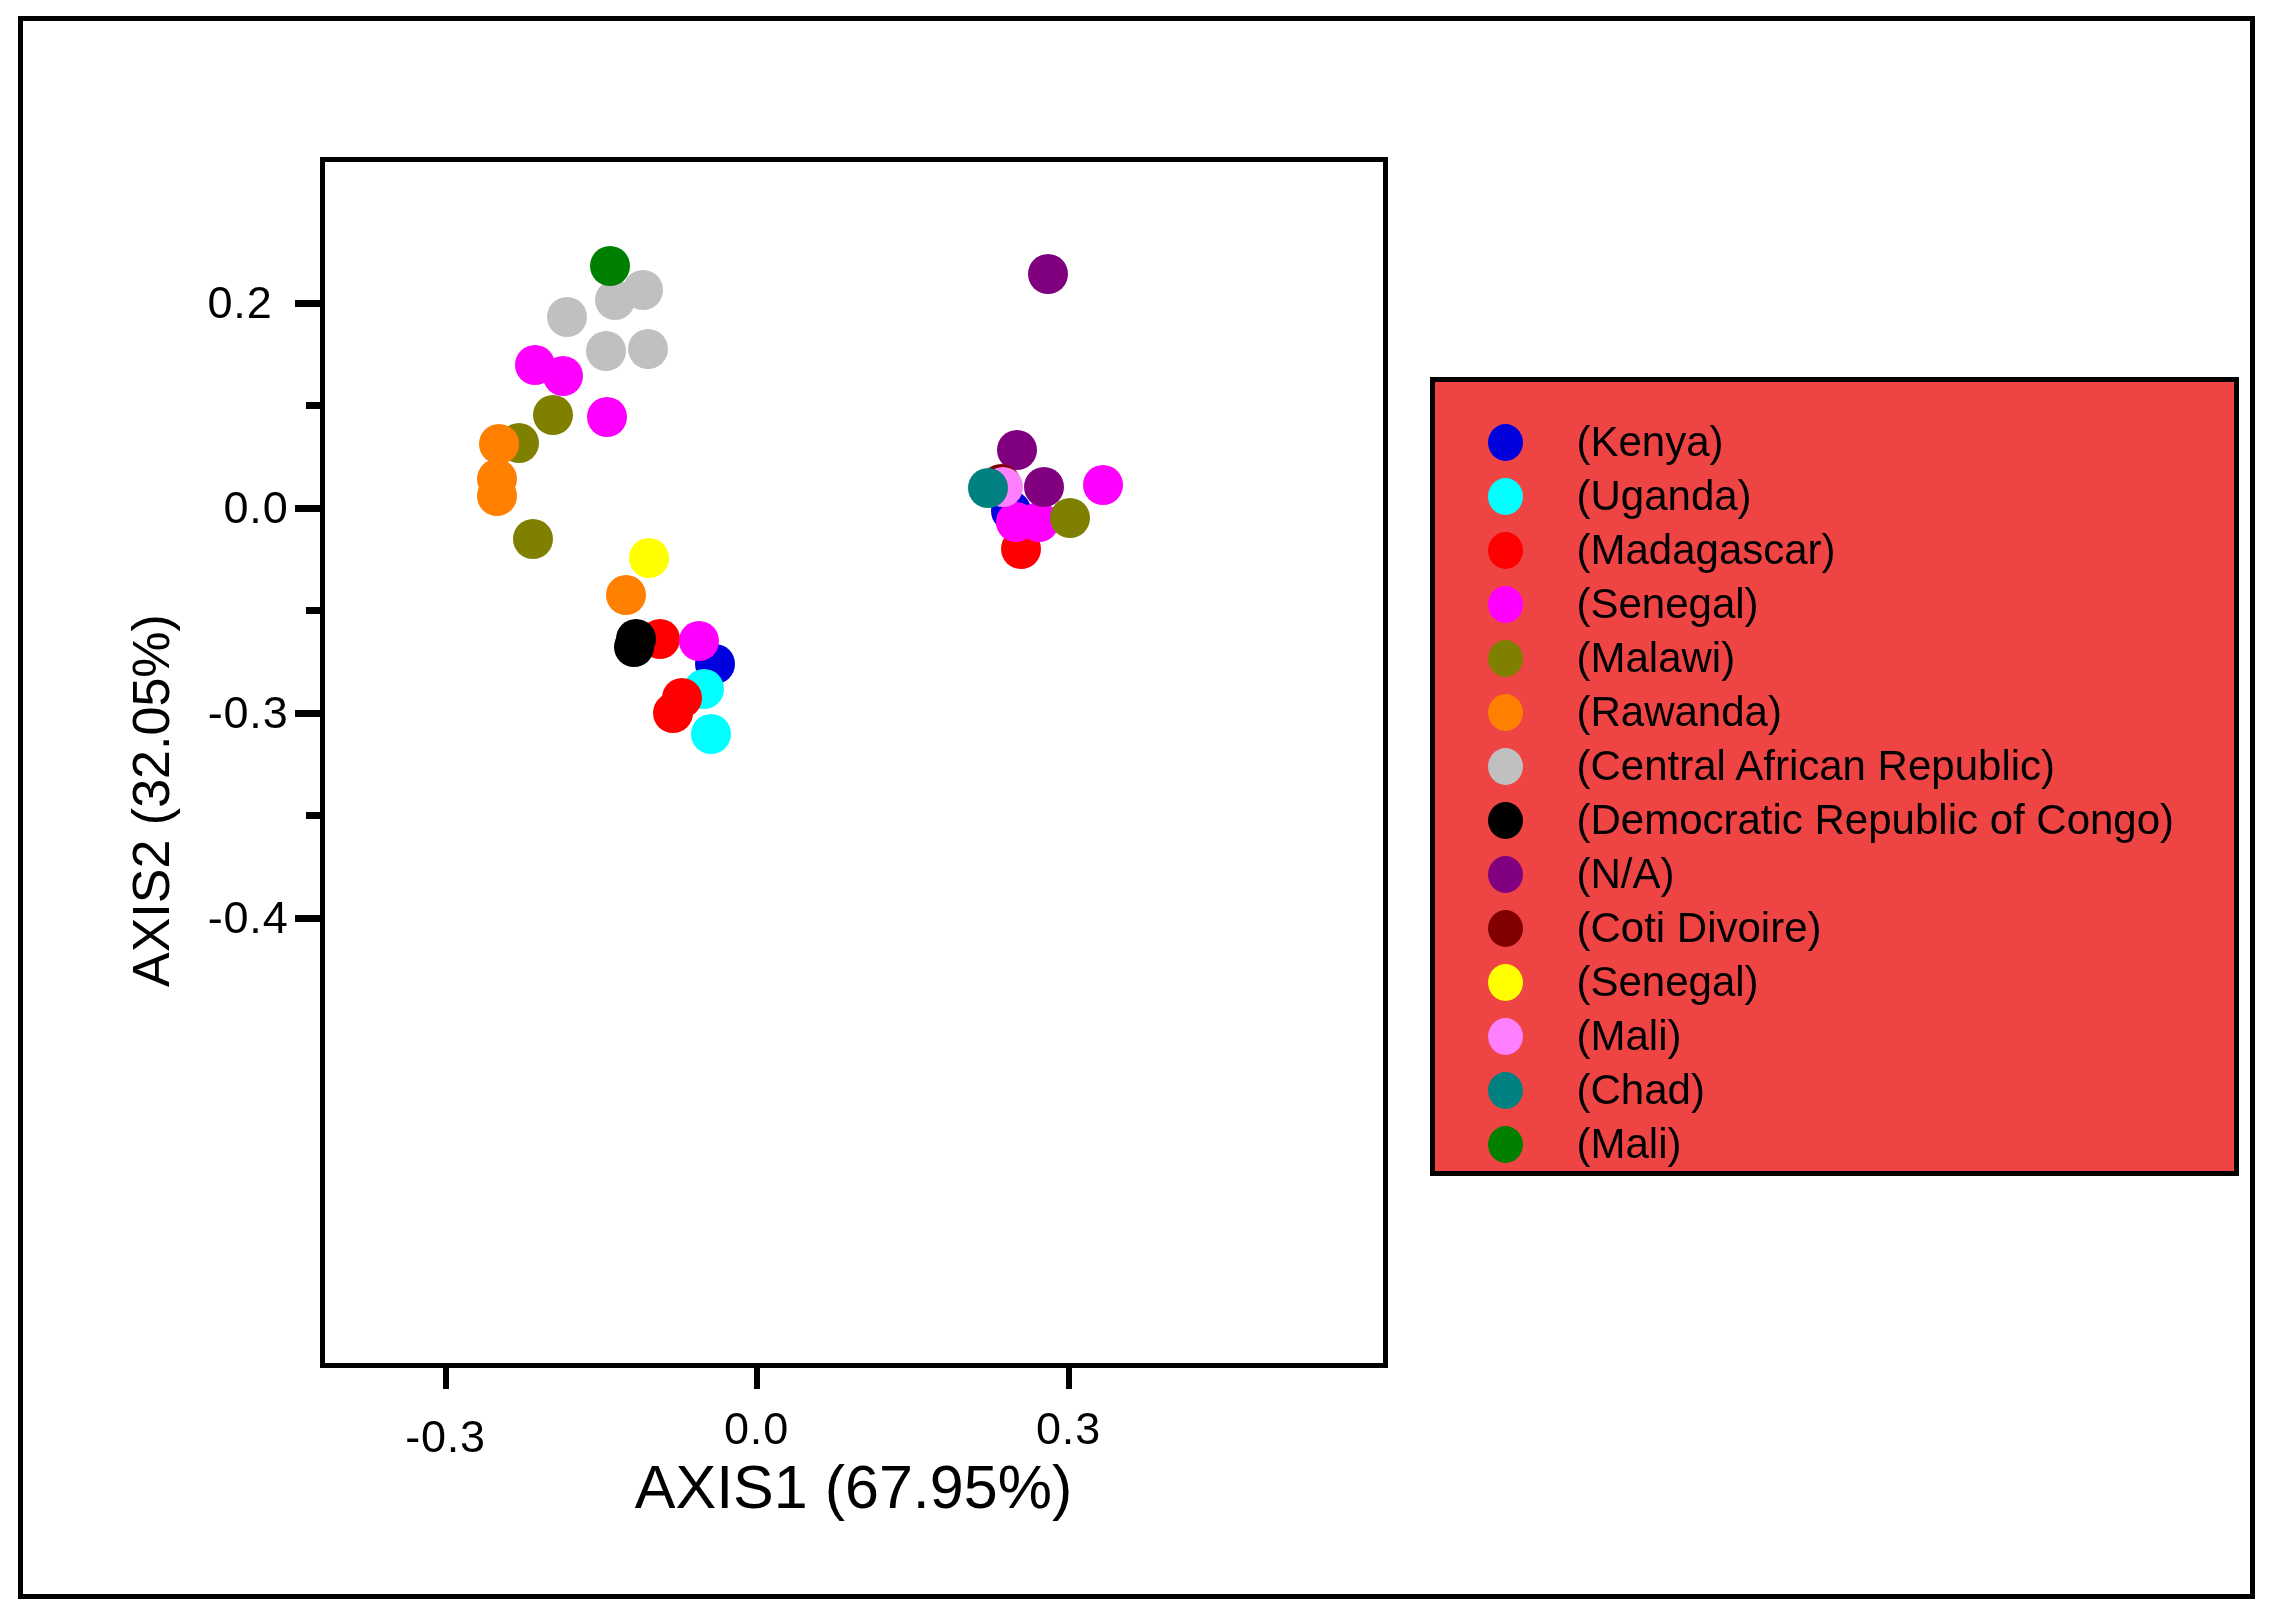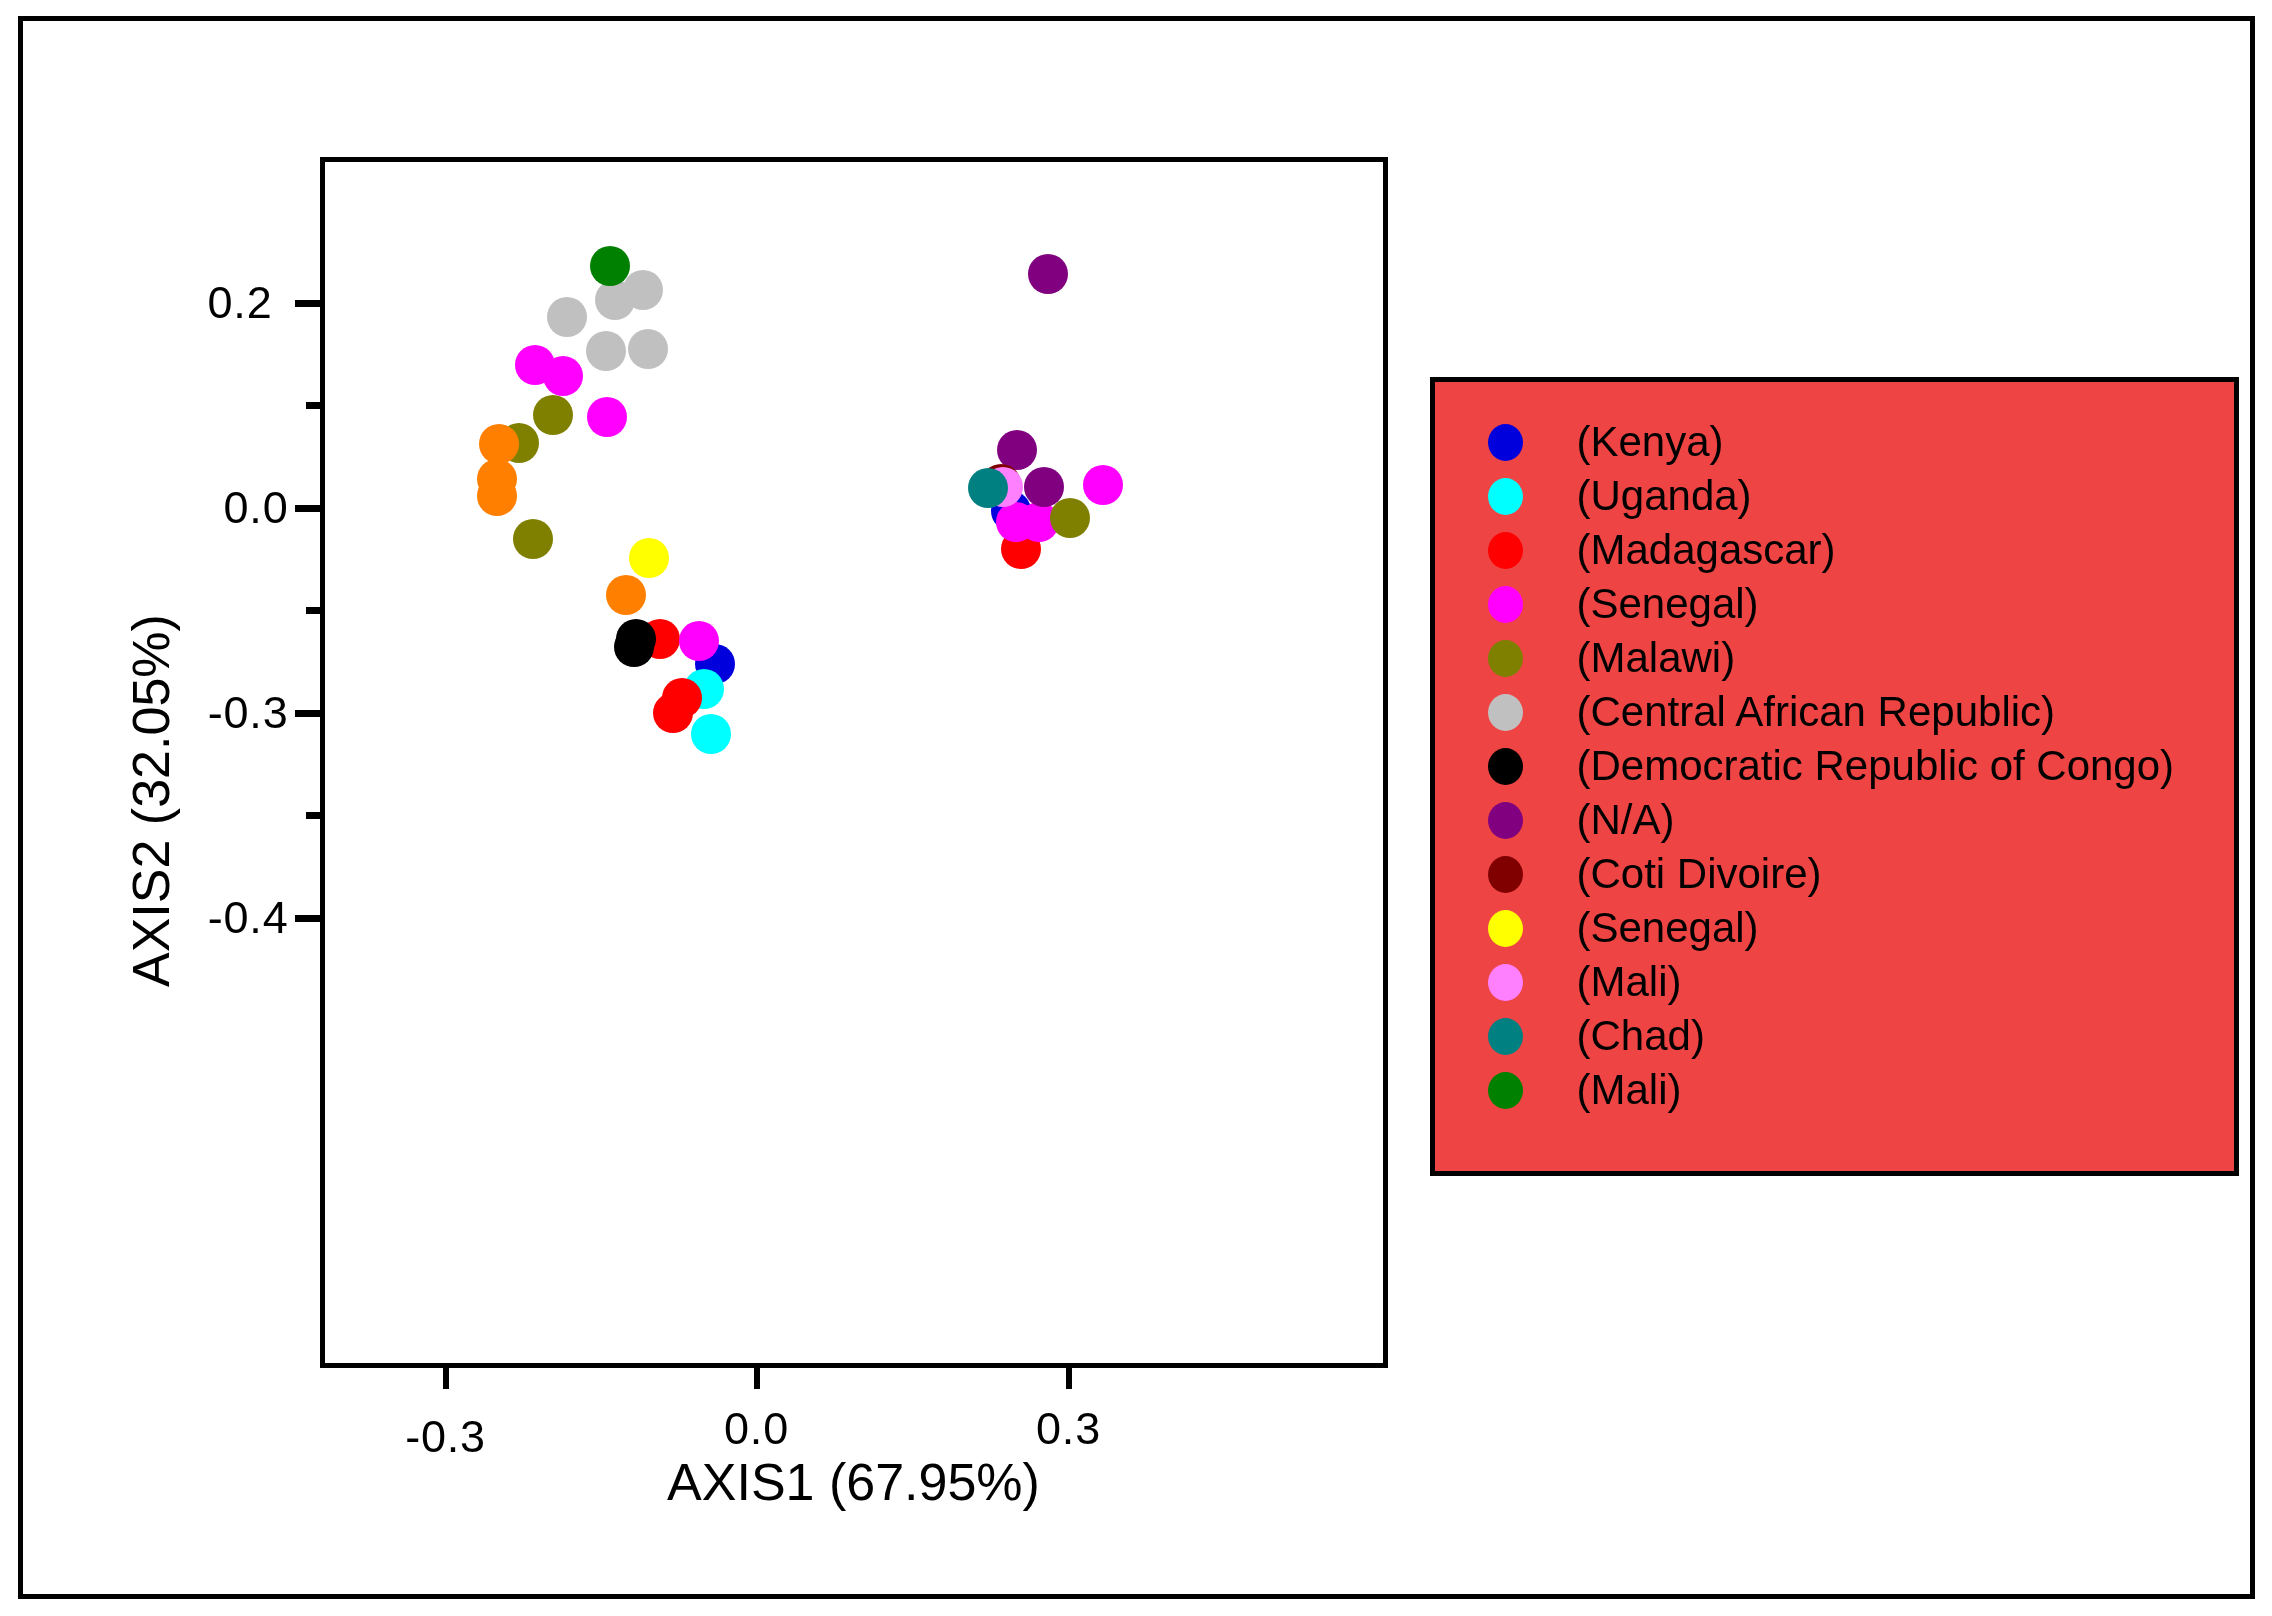--- a/index.html
+++ b/index.html
@@ -89,21 +89,21 @@
     transform: translateX(-50%);
     white-space: nowrap;
     letter-spacing: 0.8px;
   }
   #xaxis-title {
     position: absolute;
     left: 297px;
     top: 1431px;
     width: 1068px;
     text-align: center;
-    font-size: 52px;
+    font-size: 61px;
     color: #000000;
     white-space: nowrap;
   }
   #yaxis-title {
     position: absolute;
     left: 0px;
     top: 0px;
     font-size: 52px;
     color: #000000;
     white-space: nowrap;
@@ -264,20 +264,26 @@
             <div class="legend-label">(Senegal)</div>
           </div>
           <div class="legend-row">
             <div class="legend-swatch-cell">
               <div class="legend-swatch" style="background: rgb(128, 128, 0);"></div>
             </div>
             <div class="legend-label">(Malawi)</div>
           </div>
           <div class="legend-row">
             <div class="legend-swatch-cell">
+              <div class="legend-swatch" style="background: rgb(255, 128, 0);"></div>
+            </div>
+            <div class="legend-label">(Rawanda)</div>
+          </div>
+          <div class="legend-row">
+            <div class="legend-swatch-cell">
               <div class="legend-swatch" style="background: rgb(192, 192, 192);"></div>
             </div>
             <div class="legend-label">(Central African Republic)</div>
           </div>
           <div class="legend-row">
             <div class="legend-swatch-cell">
               <div class="legend-swatch" style="background: rgb(0, 0, 0);"></div>
             </div>
             <div class="legend-label">(Democratic Republic of Congo)</div>
           </div>

